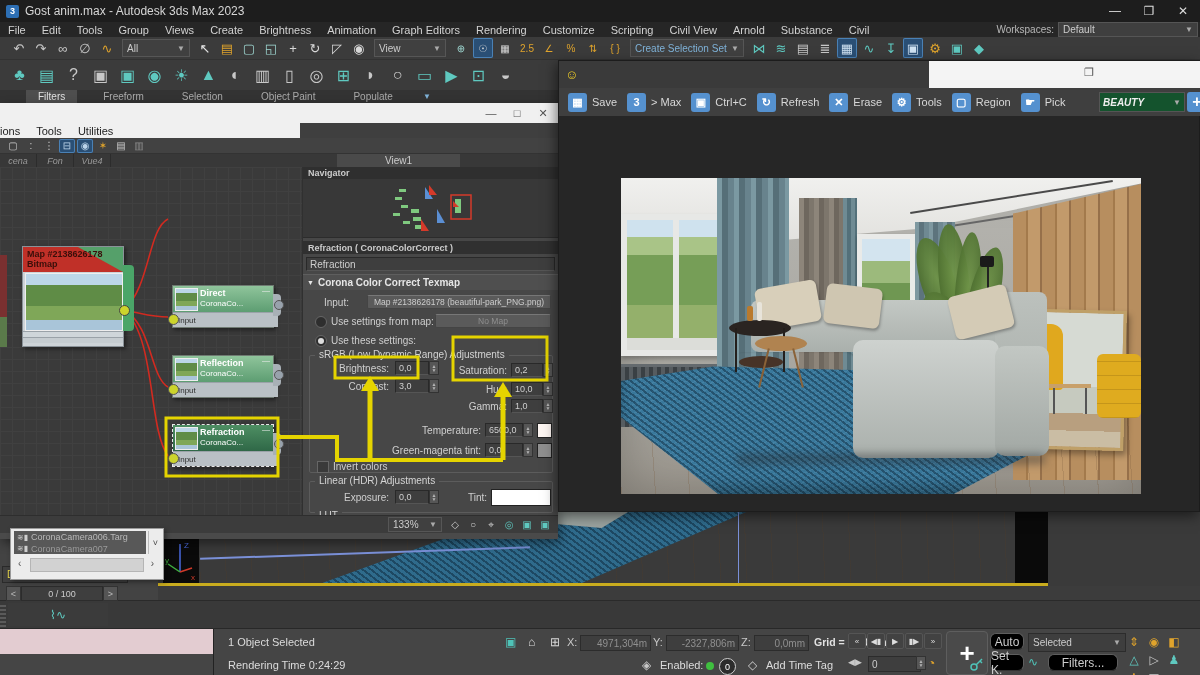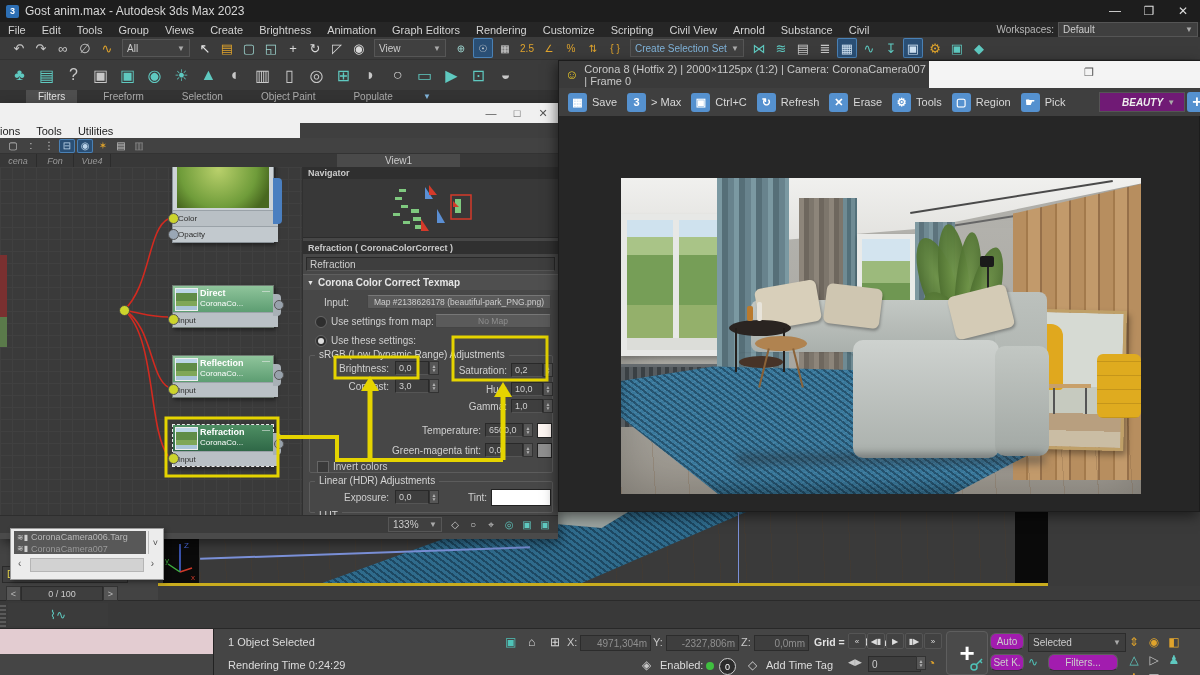--- a/index.html
+++ b/index.html
@@ -60,36 +60,36 @@
   #sme-status{left:0;top:412px;width:558px;height:18px;background:#3c3c3c;border-top:1px solid #2e2e2e;display:flex;align-items:center;justify-content:flex-end;padding-right:4px;box-sizing:border-box}
   #sme-status .ic{width:16px;height:14px;font-size:10px}
   #sme-bottom{left:0;top:430px;width:558px;height:6px;background:#4a4a4a}
   
   #vfb{left:558px;top:60px;width:642px;height:452px;background:#262626;z-index:4;border:1px solid #1c1c1c;box-sizing:border-box;box-shadow:-2px 4px 12px rgba(0,0,0,.5)}
   #vfb-title-dark{left:0;top:0;width:370px;height:27px;background:#3a3a3a;display:flex;align-items:center;font-size:11px;color:#c8c8c8}
   #vfb-title-light{left:370px;top:0;width:272px;height:27px;background:#f4f4f4}
   #vfb-toolbar{left:0;top:27px;width:642px;height:28px;background:#3f3f3f;display:flex;align-items:center;padding-left:4px;box-sizing:border-box}
   .vbtn{display:flex;align-items:center;height:24px;padding:0 5px;color:#d8d8d8;font-size:11px;flex:none}
   .vic{width:19px;height:19px;background:#5591cf;border-radius:3px;color:#fff;font-size:11px;font-weight:bold;display:flex;align-items:center;justify-content:center;margin-right:5px}
-  #beauty-dd{left:540px;top:31px;width:86px;height:20px;background:#701a75;border:1px solid #555;display:flex;align-items:center;justify-content:space-between;padding:0 22px;box-sizing:border-box;font-size:10px;font-style:italic;font-weight:bold;color:#eee}
+  #beauty-dd{left:540px;top:31px;width:86px;height:20px;background:#14532d;border:1px solid #555;display:flex;align-items:center;justify-content:space-between;padding:0 3px;box-sizing:border-box;font-size:10px;font-style:italic;font-weight:bold;color:#eee}
   #vfb-client{left:0;top:55px;width:640px;height:395px;background:#262626;overflow:hidden}
   
   #render{left:62px;top:62px;width:520px;height:316px;background:linear-gradient(180deg,#b6b5b0,#a9a8a2 55%,#9d988f);overflow:hidden;box-shadow:inset 0 0 50px rgba(0,0,0,.22)}
   #render .abs{position:absolute}
   .leaf{background:radial-gradient(ellipse at 50% 45%,#6f9448,#4b6c2e 80%);border-radius:50%;opacity:.95}
   
   #strip{left:158px;top:512px;width:1042px;height:74px;background:#3a3a3a;z-index:1;overflow:hidden}
   
   #leftcol{left:0;top:536px;width:158px;height:64px;background:#434343;z-index:2}
   #flyout{left:10px;top:528px;width:152px;height:50px;background:#ececec;border:1px solid #9a9a9a;z-index:6;box-shadow:2px 2px 5px rgba(0,0,0,.4)}
   
   #timeline{left:0;top:600px;width:1200px;height:28px;background:#393939;border-top:1px solid #2a2a2a;box-sizing:border-box}
   
   #statusbar{left:0;top:628px;width:1200px;height:47px;background:#454545;border-top:1px solid #282828;box-sizing:border-box;font-size:11px}
-  .sbtn{position:absolute;background:#a21caf;border:1px solid #5e5e5e;border-bottom-color:#333;color:#ccc;font-size:10px;display:flex;align-items:center;justify-content:center;border-radius:6px;box-sizing:border-box}
+  .sbtn{position:absolute;background:#000000;border:1px solid #5e5e5e;border-bottom-color:#333;color:#ccc;font-size:12px;display:flex;align-items:center;justify-content:center;border-radius:6px;box-sizing:border-box}
   .sic{position:absolute;display:flex;align-items:center;justify-content:center;font-size:12px}
   .pbtn{width:18px;height:16px;background:#424242;border:1px solid #555;border-radius:2px;color:#ddd;font-size:8px;display:flex;align-items:center;justify-content:center;margin-right:1px;box-sizing:border-box}
   .ffld{background:#3e3e3e;border:1px solid #2c2c2c;color:#ccc}
 </style>
 </head>
 <body>
 
 <div id="titlebar" class="abs">
   <div id="applogo">3</div>
   <span id="title-text">Gost anim.max - Autodesk 3ds Max 2023</span>
@@ -424,29 +424,34 @@
     <div class="abs" style="position:absolute;left:0;top:88px;width:7px;height:62px;background:#7a3030"></div>
     <div class="abs" style="position:absolute;left:0;top:150px;width:7px;height:30px;background:#5a7a4a"></div>
 
     <svg style="position:absolute;left:0;top:0" width="302" height="348">
       <path d="M124,143 C150,120 148,62 168,52" stroke="#d22a20" stroke-width="1.6" fill="none"></path>
       <path d="M124,143 C145,147 152,150 168,150" stroke="#d22a20" stroke-width="1.6" fill="none"></path>
       <path d="M124,143 C152,158 150,210 168,220" stroke="#d22a20" stroke-width="1.6" fill="none"></path>
       <path d="M124,143 C156,170 148,262 168,289" stroke="#d22a20" stroke-width="1.6" fill="none"></path>
     </svg>
 
-    <div class="node" style="left:172px;top:-8px;width:100px;height:82px;background:#cdd3d7;border:1px solid #8a9298">
-      <div style="position:absolute;left:4px;top:0;width:92px;height:48px;background:radial-gradient(circle at 45% 20%,#b9d06b,#6f9c3a 60%,#48681f 85%),#999"></div>
-      <div class="nrow" style="left:0;top:50px;width:100px;height:15px">Color</div>
-      <div class="nrow" style="left:0;top:66px;width:100px;height:15px;background:#c2c9ce">Opacity</div>
-      <div style="position:absolute;left:-5px;top:53px;width:9px;height:9px;border-radius:50%;background:#ccd42c;border:1px solid #555"></div>
-      <div style="position:absolute;left:-5px;top:69px;width:9px;height:9px;border-radius:50%;background:#9aa7b5;border:1px solid #555"></div>
-      <div style="position:absolute;right:-9px;top:18px;width:9px;height:46px;background:#4a7fc0;border-radius:0 4px 4px 0"></div>
-    </div>
-
+
+    <div class="node" style="left:22px;top:79px;width:100px;height:99px;background:#cdd3d7;border:1px solid #8a9298">
+      <div style="position:absolute;left:0;top:0;width:100px;height:25px;background:#55a06a">
+        <div style="position:absolute;inset:0;background:#c03028;clip-path:polygon(0 0,55% 0,100% 100%,0 100%)"></div>
+        <div class="nhead" style="left:4px;top:2px;color:#3a0f0a">
+          <div>Map #2138626178</div>
+            <div>Bitmap</div>
+          </div>
+      </div>
+      <div class="park" style="position:absolute;left:2px;top:26px;width:96px;height:56px;border:1px solid #eee"></div>
+      <div style="position:absolute;left:0;top:84px;width:100px;height:5px;background:#cfd6da;border-top:1px solid #9aa2a8"></div>
+      <div style="position:absolute;left:0;top:90px;width:100px;height:5px;background:#c5ccd0;border-top:1px solid #9aa2a8"></div>
+      <div style="position:absolute;right:-11px;top:18px;width:11px;height:66px;background:#4aa568;border-radius:0 4px 4px 0"></div>
+    </div>
     <div style="position:absolute;left:119px;top:138px;width:9px;height:9px;border-radius:50%;background:#ccd42c;border:1px solid #444"></div>
 
     <div class="node" style="left:172px;top:118px;width:100px;height:41px;border:1px solid #6f7a72">
       <div style="position:absolute;left:0;top:0;width:100px;height:26px;background:linear-gradient(180deg,#8fc49b,#5d9d72)">
         <div class="park" style="position:absolute;left:2px;top:2px;width:21px;height:21px;border:1px solid #eee"></div>
         <div class="nhead" style="left:27px;top:2px"><span>Direct</span><br><span style="font-weight:normal;font-size:8px">CoronaCo...</span></div>
         <span style="position:absolute;right:3px;top:0;font-size:8px;color:#eee">—</span>
       </div>
       <div class="nrow" style="left:0;top:26px;width:100px;height:14px">Input</div>
       <div style="position:absolute;left:-5px;top:28px;width:9px;height:9px;border-radius:50%;background:#ccd42c;border:1px solid #555"></div>
@@ -610,21 +615,20 @@
     <line x1="370" y1="293" x2="370" y2="222" stroke="#e5d400" stroke-width="5"></line>
     <polygon points="370,209 361,224 379,224" fill="#e5d400"></polygon>
     <line x1="503" y1="293" x2="503" y2="228" stroke="#e5d400" stroke-width="5"></line>
     <polygon points="503,215 494,230 512,230" fill="#e5d400"></polygon>
   </svg>
 </div>
 
 <div id="vfb" class="abs">
   <div id="vfb-title-dark" class="abs">
     <span style="color:#f5d327;font-size:13px;margin:0 6px">☺</span>
-    <span>Corona 8 (Hotfix 2) | 2000×1125px (1:2) | Camera: CoronaCamera007 | Frame 0</span>
   </div>
   <div id="vfb-title-light" class="abs">
     <span style="position:absolute;left:155px;top:5px;color:#555;font-size:11px">❐</span>
   </div>
   <div id="vfb-toolbar" class="abs">
     <span style="display:flex">
       <div class="vbtn">
           <span class="vic">▦</span>
           <span>Save</span>
         </div>

